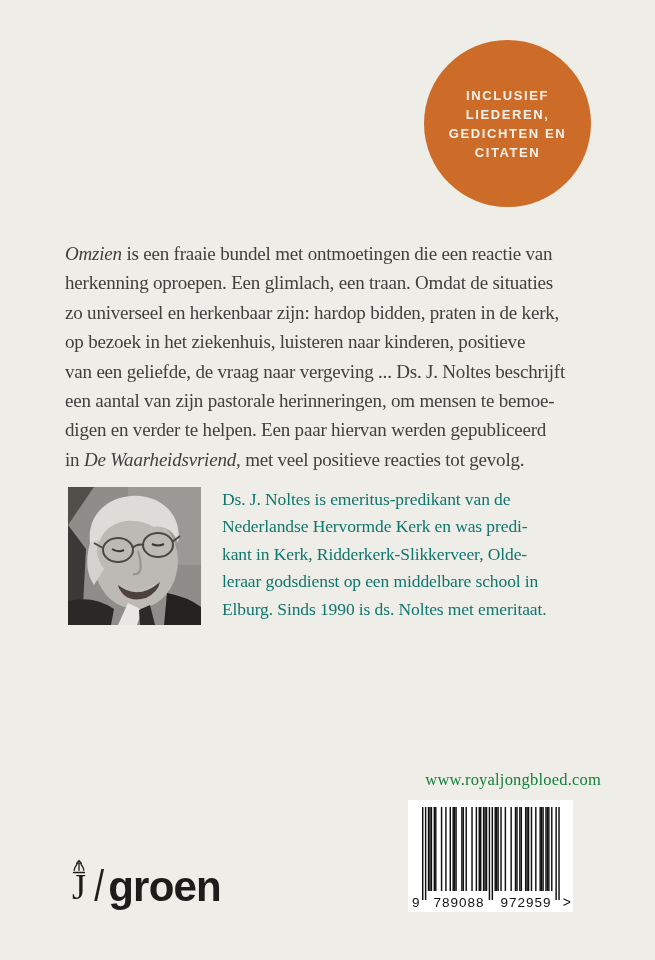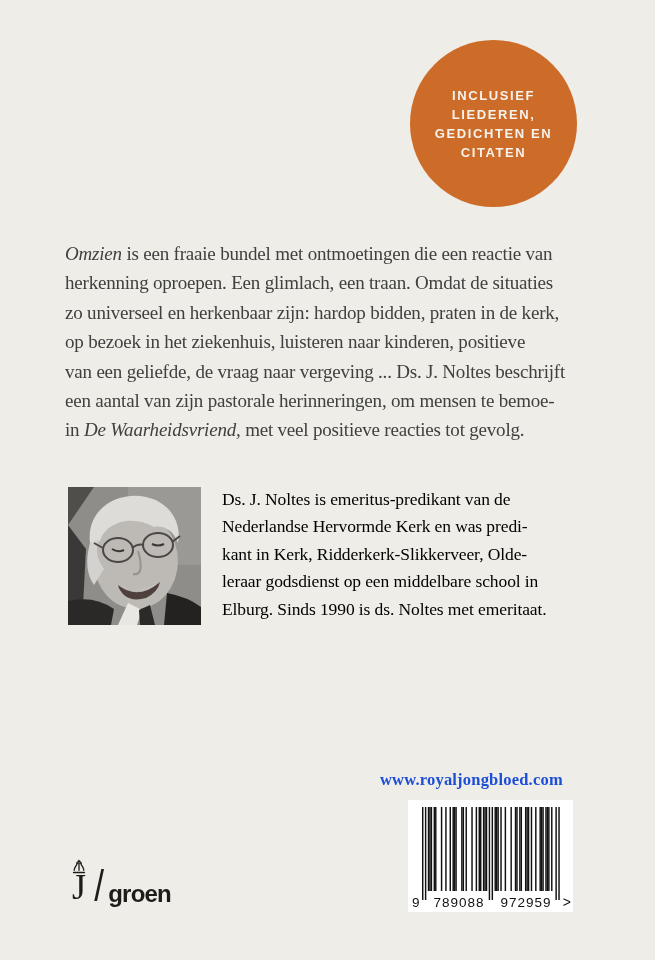--- a/index.html
+++ b/index.html
@@ -5,21 +5,21 @@
   html,body{margin:0;padding:0;}
   .page{
     position:relative;
     width:655px;height:960px;
     background:#EEEDE7;
     overflow:hidden;
     font-family:"Liberation Serif", serif;
   }
   
   .badge{
-    position:absolute;left:410px;top:40px;
+    position:absolute;left:424px;top:40px;
     width:167px;height:167px;border-radius:50%;
     display:flex;align-items:center;justify-content:center;
   }
   .badge-text{text-align:center;}
   .badge-line{
     font-family:"Liberation Sans", sans-serif;
     font-weight:700;font-size:13px;line-height:19px;
     letter-spacing:1.6px;white-space:nowrap;
   }
   
@@ -32,22 +32,22 @@
   
   .author-photo{position:absolute;left:68px;top:487px;width:133px;height:138px;}
   .bio{position:absolute;left:222px;top:486px;width:380px;}
   .bio-line{
     font-size:17.5px;line-height:27.4px;letter-spacing:-0.1px;
     white-space:nowrap;
   }
   
   .website{
     position:absolute;left:380px;top:770px;width:221px;
-    text-align:left;font-size:16.5px;letter-spacing:0.2px;
-    color:#1d4ed8;white-space:nowrap;font-weight:bold;
+    text-align:right;font-size:16.5px;letter-spacing:0.2px;
+    color:#15803d;white-space:nowrap;
   }
   .barcode-box{
     position:absolute;left:408px;top:800px;width:165px;height:112px;
     background:#FFFFFF;
   }
   .barcode-bars{position:absolute;left:0;top:7px;}
   .bc-digit{
     position:absolute;bottom:3px;
     font-family:"Liberation Sans", sans-serif;
     font-size:13.5px;color:#111;line-height:1;
@@ -63,21 +63,21 @@
   .logo-j-wrap{display:flex;flex-direction:column;align-items:center;}
   .crown-icon{margin-bottom:-1px;}
   .logo-j{font-family:"Liberation Serif", serif;font-size:36px;line-height:0.82;}
   .logo-slash{
     font-family:"Liberation Sans", sans-serif;font-weight:400;
     font-size:44px;line-height:0.74;transform:scaleX(0.8);
     margin:0 3px 0 5px;
   }
   .logo-name{
     font-family:"Liberation Sans", sans-serif;font-weight:700;
-    font-size:24px;line-height:0.76;letter-spacing:-0.8px;
+    font-size:42px;line-height:0.76;letter-spacing:-0.8px;
   }
 </style>
 </head>
 <body>
 
 <div class="page" style="background: rgb(238, 237, 231);">
 
   <div class="badge" style="background: rgb(205, 107, 40); color: rgb(246, 242, 236);">
     <div class="badge-text">
         <div class="badge-line">INCLUSIEF</div>
@@ -87,20 +87,21 @@
       </div>
   </div>
 
   <div class="blurb" style="color: #404040;">
       <div class="blurb-line"><span class="it">Omzien</span><span> is een fraaie bundel met ontmoetingen die een reactie van</span></div>
       <div class="blurb-line"><span>herkenning oproepen. Een glimlach, een traan. Omdat de situaties</span></div>
       <div class="blurb-line"><span>zo universeel en herkenbaar zijn: hardop bidden, praten in de kerk,</span></div>
       <div class="blurb-line"><span>op bezoek in het ziekenhuis, luisteren naar kinderen, positieve</span></div>
       <div class="blurb-line"><span>van een geliefde, de vraag naar vergeving ... Ds. J. Noltes beschrijft</span></div>
       <div class="blurb-line"><span>een aantal van zijn pastorale herinneringen, om mensen te bemoe-</span></div>
+      <div class="blurb-line"><span>digen en verder te helpen. Een paar hiervan werden gepubliceerd</span></div>
       <div class="blurb-line"><span>in </span><span class="it">De Waarheidsvriend,</span><span> met veel positieve reacties tot gevolg.</span></div>
     </div>
 
   <svg class="author-photo" viewBox="0 0 133 138" xmlns="http://www.w3.org/2000/svg">
     <rect width="133" height="138" fill="#8F8D8A"></rect>
     <rect x="60" width="73" height="78" fill="#9B9995"></rect>
     <polygon points="0,0 26,0 0,38" fill="#504E4B"></polygon>
     <polygon points="0,38 18,62 14,138 0,138" fill="#3B3937"></polygon>
     <ellipse cx="68" cy="74" rx="42" ry="48" fill="#BDBAB5"></ellipse>
     <path d="M22 56 C18 20 52 4 78 10 C102 15 114 36 110 56 C106 44 96 38 86 40 C66 28 38 34 32 54 Z" fill="#DEDCD8"></path>
@@ -116,21 +117,21 @@
     <path d="M84 57 q6 3 12 0" stroke="#3A3835" stroke-width="2" fill="none"></path>
     <path d="M70 64 q4 12 2 20 q-2 4 -7 3" stroke="#96938E" stroke-width="2" fill="none"></path>
     <path d="M50 98 Q70 114 92 95 Q90 105 78 111 Q64 115 56 108 Q51 103 50 98 Z" fill="#4E413C"></path>
     <path d="M53 98 Q70 109 89 96 Q80 103 70 103 Q60 103 53 98 Z" fill="#E9E7E3"></path>
     <path d="M0 138 V114 Q26 108 46 122 L43 138 Z" fill="#2A2927"></path>
     <path d="M96 138 L99 106 Q120 110 133 120 V138 Z" fill="#232220"></path>
     <polygon points="50,138 60,116 74,123 69,138" fill="#E9E7E3"></polygon>
     <polygon points="71,123 82,118 87,138 72,138" fill="#2B2A28"></polygon>
   </svg>
 
-  <div class="bio" style="color: #000000;">
+  <div class="bio" style="color: #0f766e;">
       <div class="bio-line">Ds. J. Noltes is emeritus-predikant van de</div>
       <div class="bio-line">Nederlandse Hervormde Kerk en was predi-</div>
       <div class="bio-line">kant in Kerk, Ridderkerk-Slikkerveer, Olde-</div>
       <div class="bio-line">leraar godsdienst op een middelbare school in</div>
       <div class="bio-line">Elburg. Sinds 1990 is ds. Noltes met emeritaat.</div>
     </div>
 
   <div class="website">www.royaljongbloed.com</div>
 
   <div class="barcode-box">

